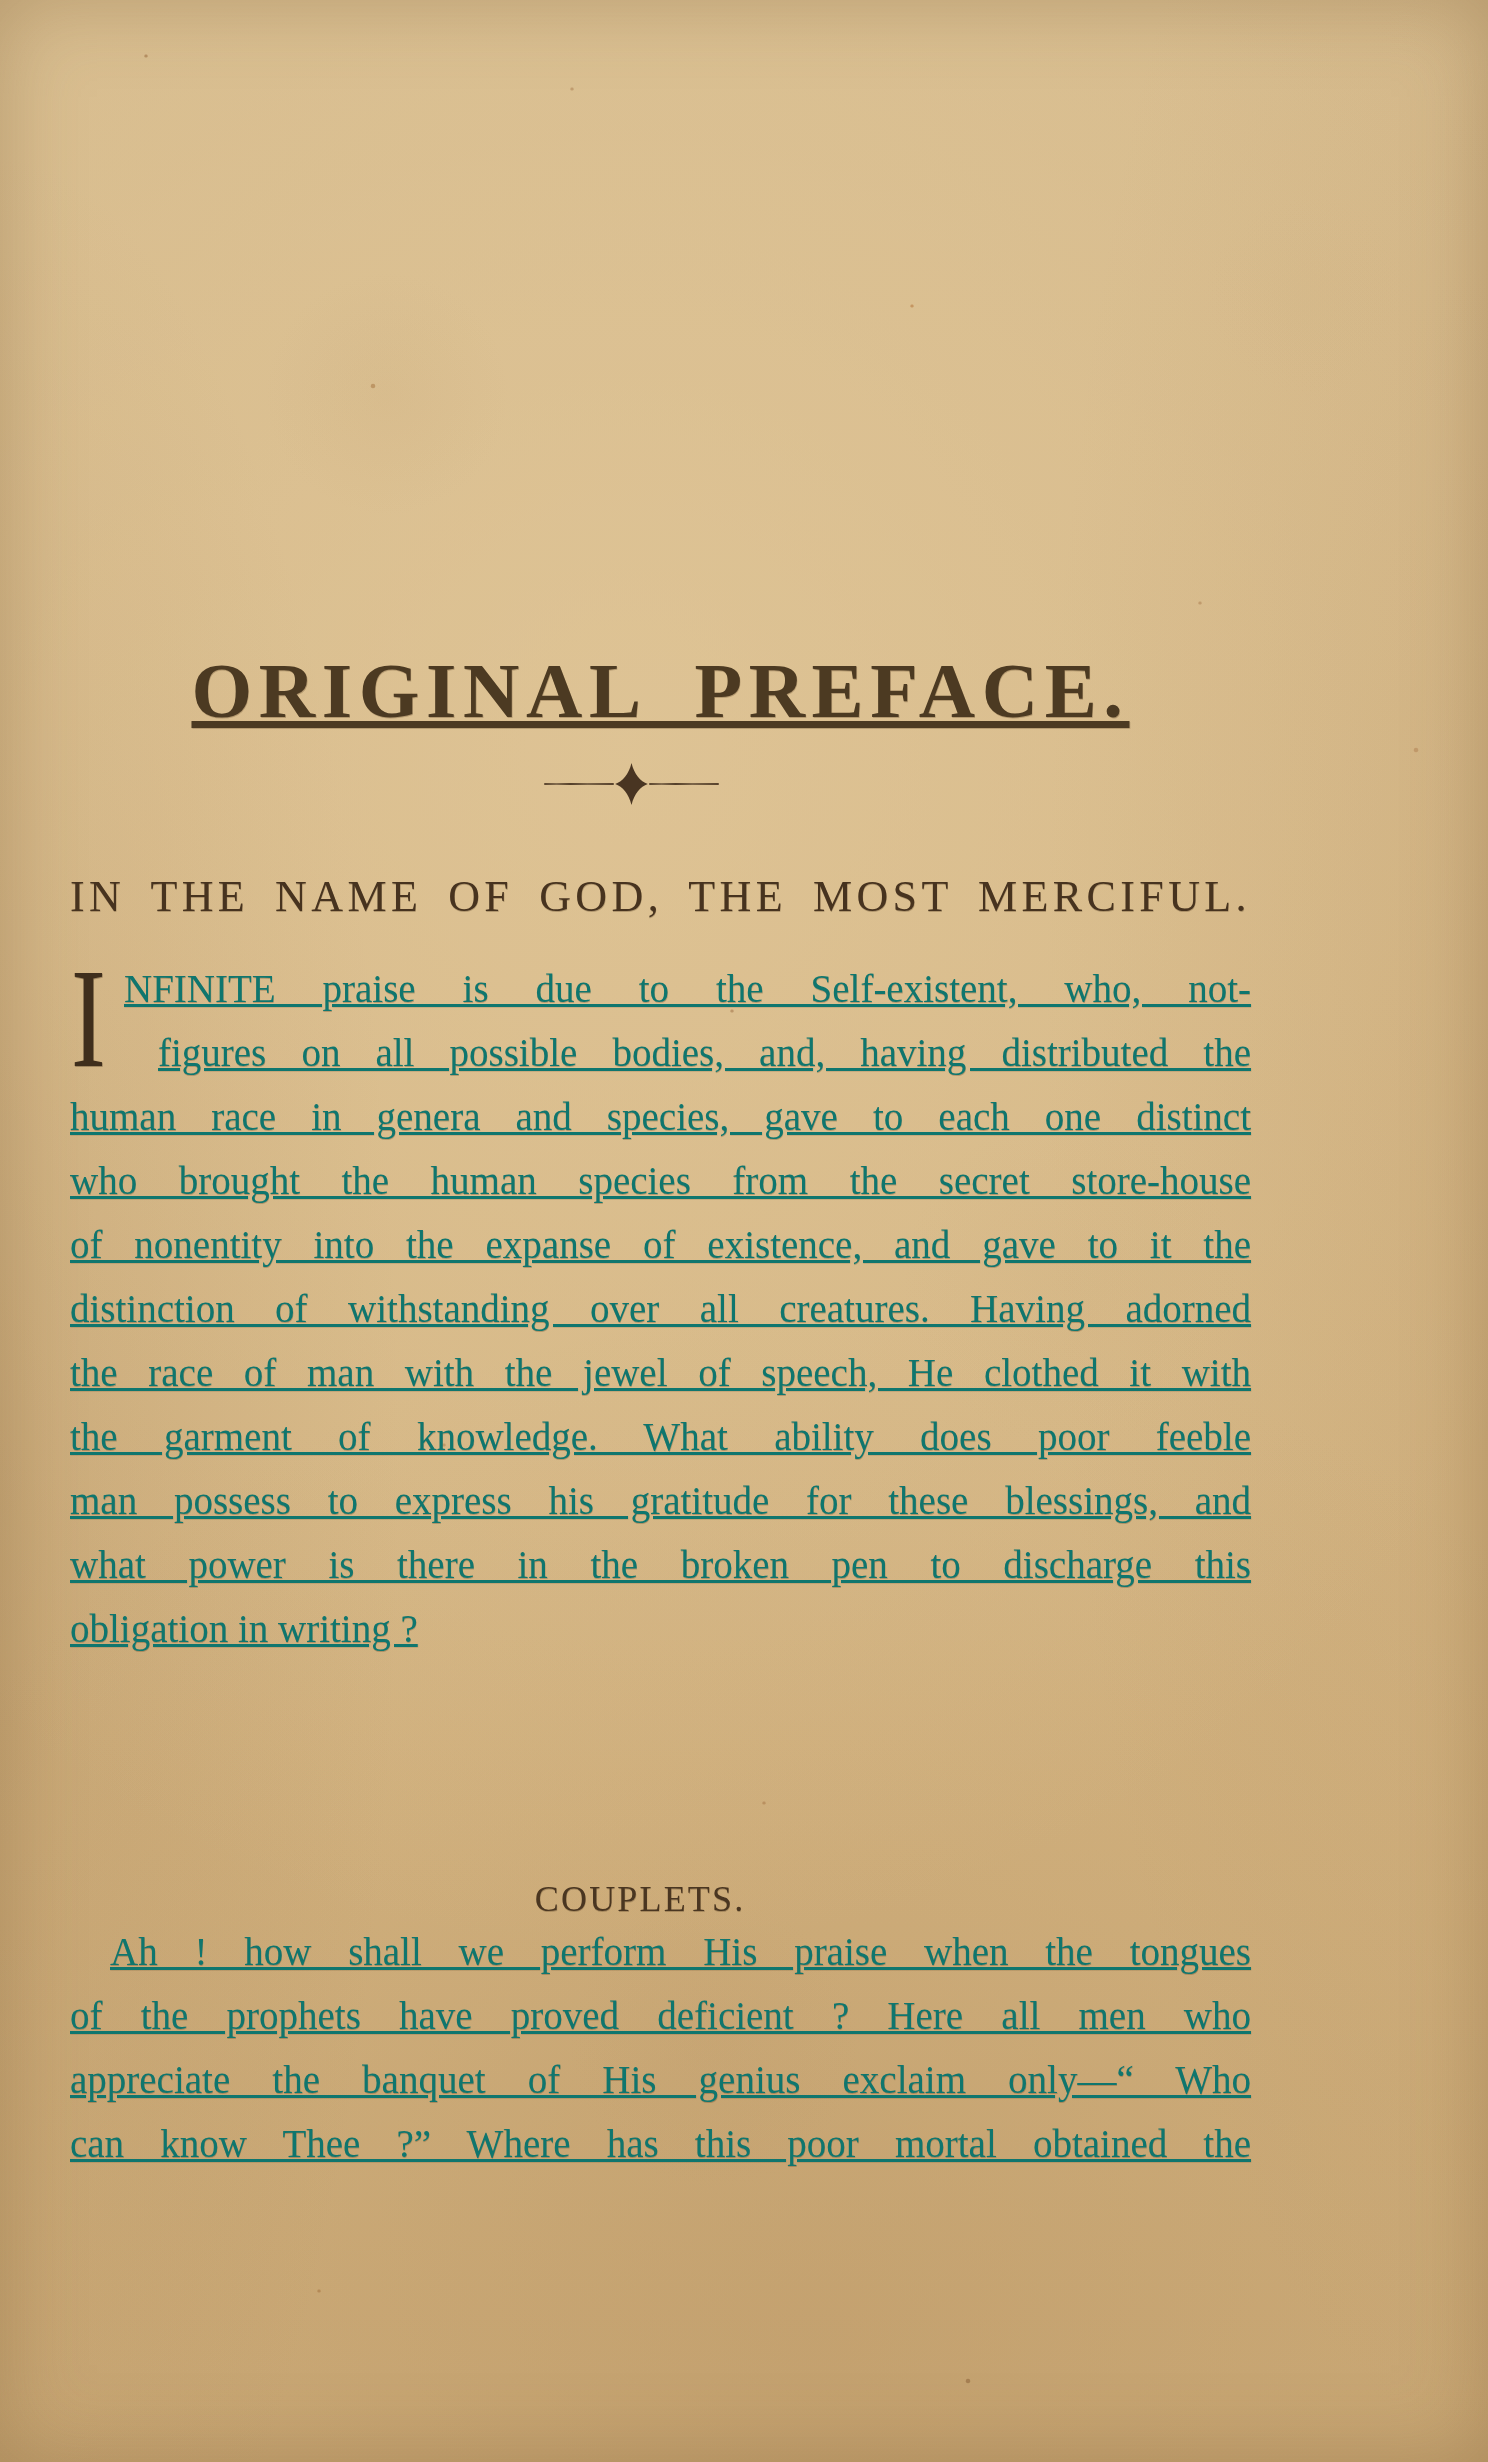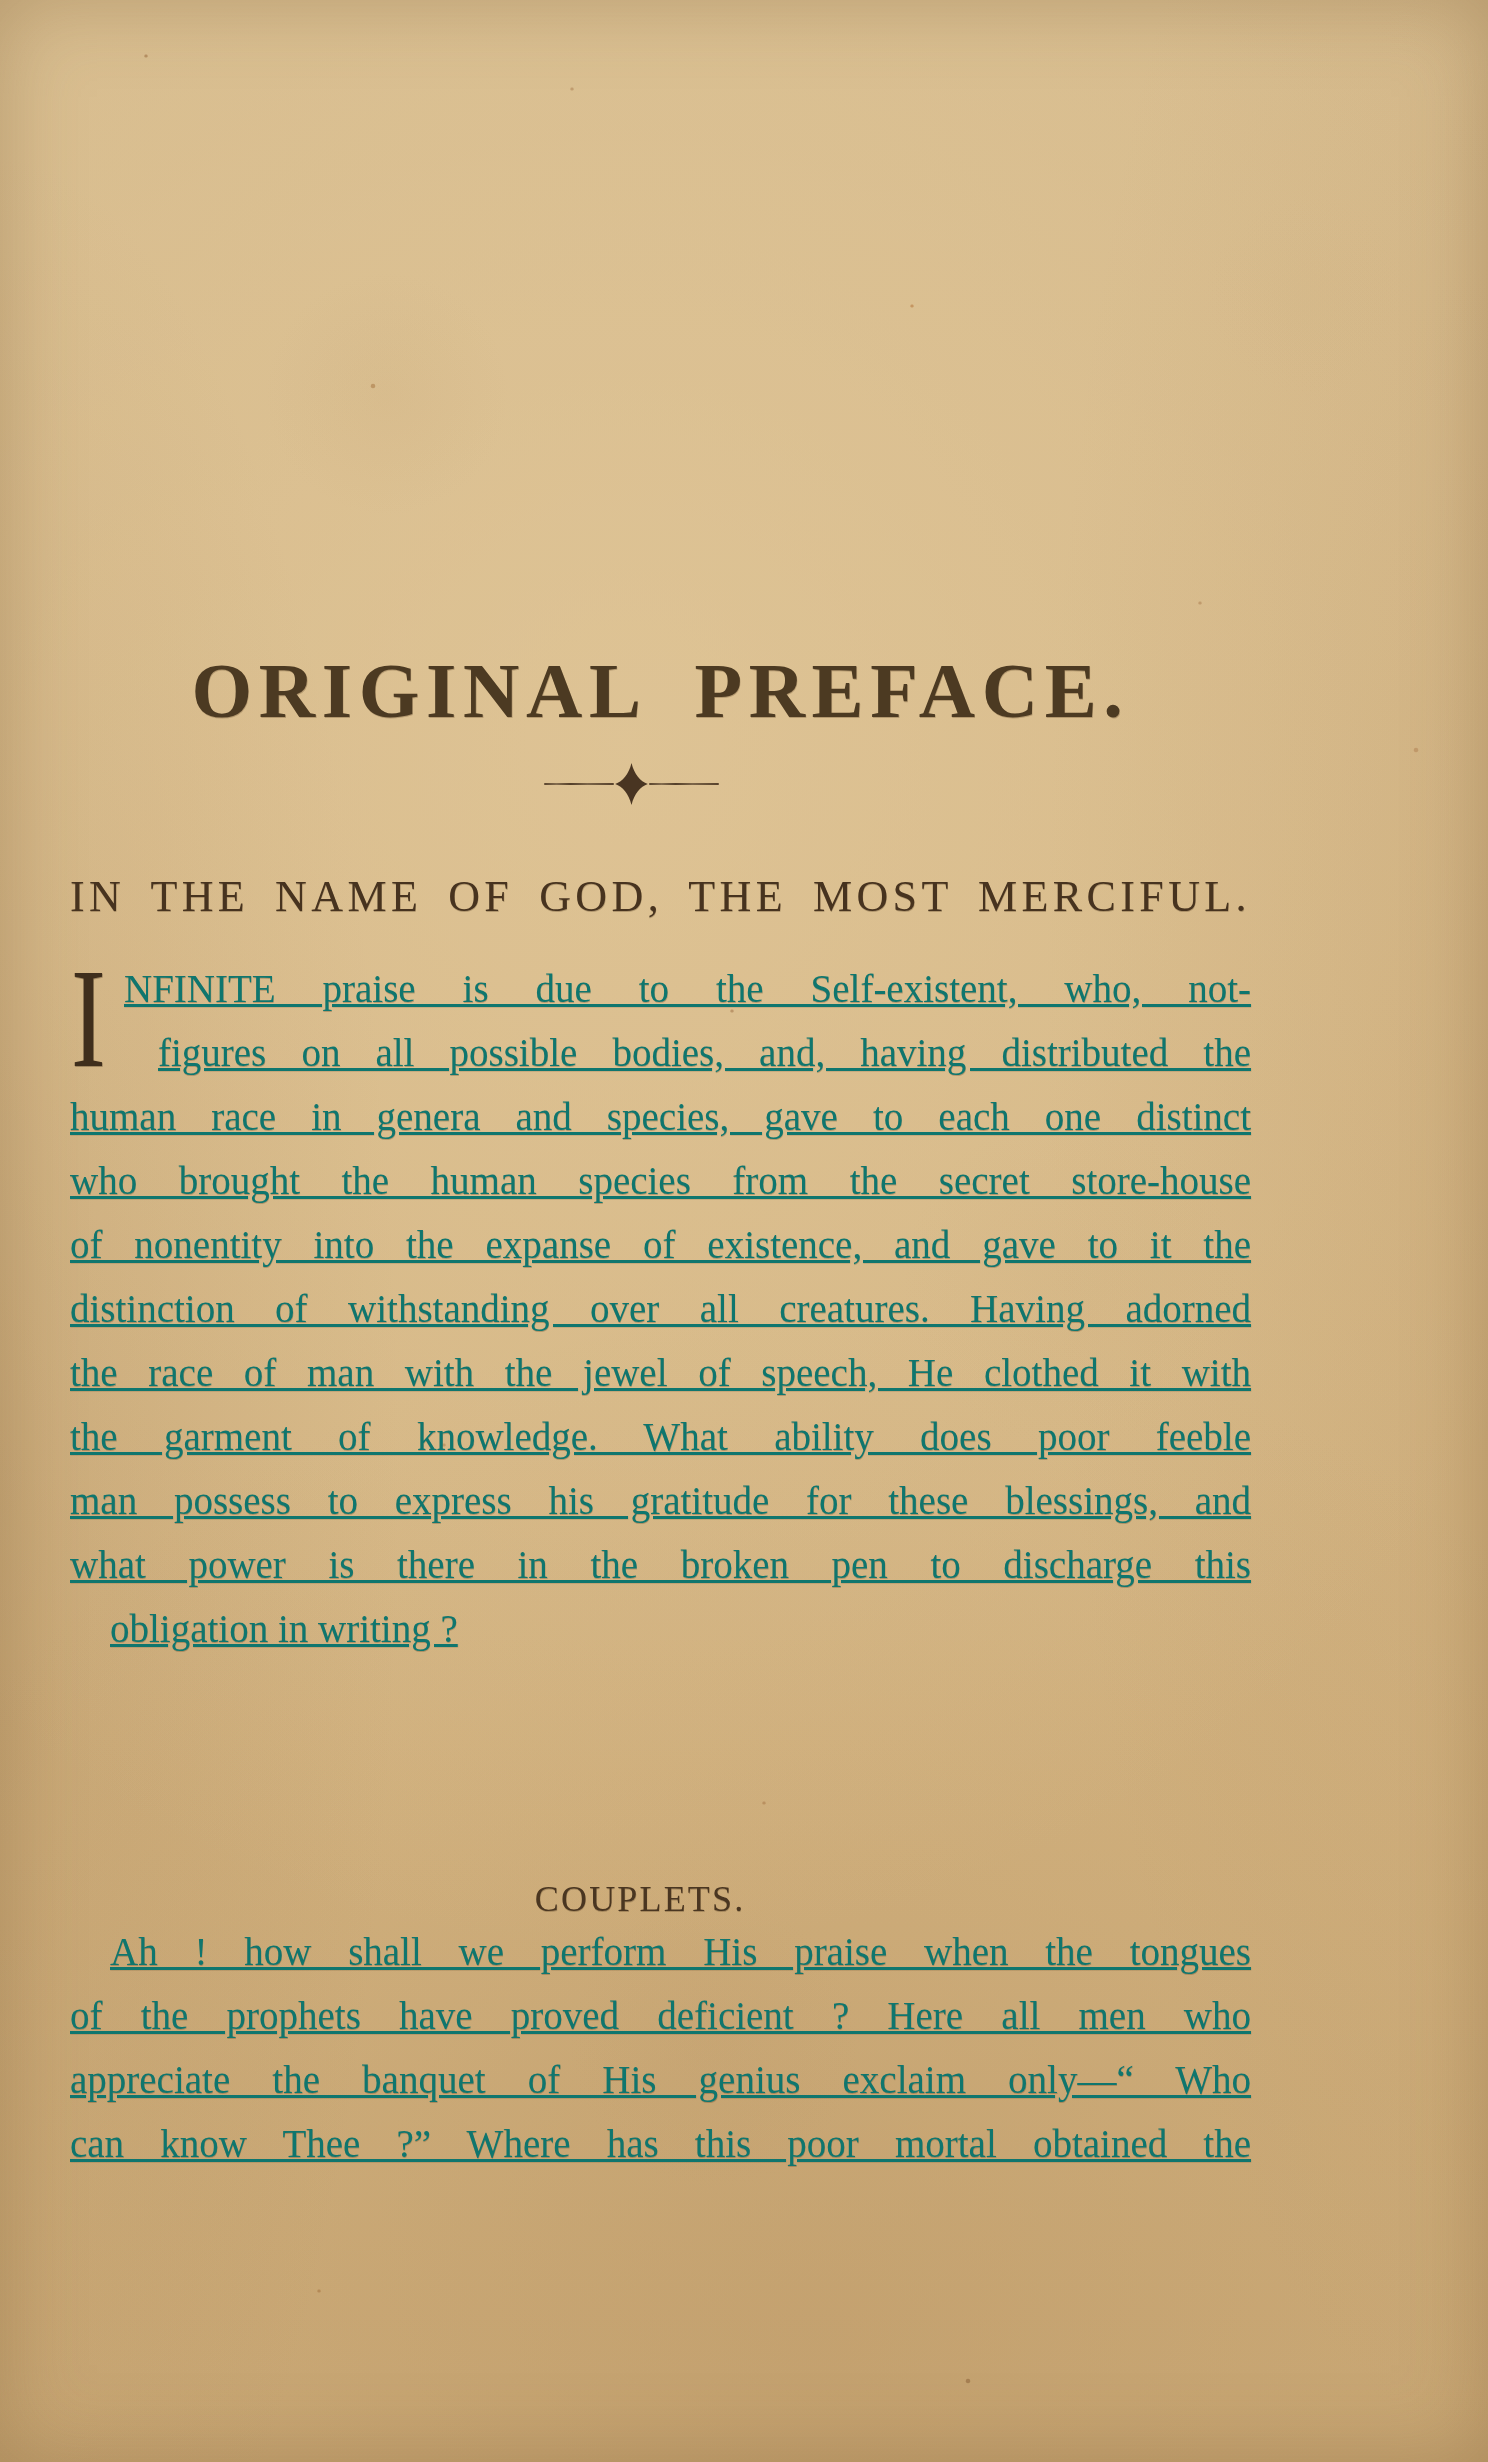--- a/index.html
+++ b/index.html
@@ -47,20 +47,21 @@
       967px 2380px 0 1.2px rgba(120,76,38,.40);
   }
   
   .title{
     position:absolute;left:70px;top:600px;width:1181px;
     text-align:center;
     font-size:78px;line-height:1;
     letter-spacing:.085em;word-spacing:.32em;
     color:#4c3a22;
     text-shadow:0.6px 0.9px 0.6px rgba(90,64,34,.30);
+    text-decoration:underline;
   }
   
   .ornament{
     position:absolute;left:70px;top:762px;width:1181px;height:44px;
     display:flex;align-items:center;justify-content:center;
     transform:translateX(-29px);
   }
   .rule{
     width:70px;height:2.9px;border-radius:1.2px;
     background:linear-gradient(90deg, rgba(72,51,32,.88) 0%, rgba(72,51,32,.60) 18%, rgba(72,51,32,.92) 38%, rgba(72,51,32,.65) 62%, rgba(72,51,32,.90) 100%);
@@ -84,21 +85,21 @@
   }
   .para .line{
     height:64px;line-height:64px;
     text-align:justify;text-align-last:justify;
     white-space:nowrap;
   }
   .para1{top:957px;}
   .para1 .line{white-space:normal;}
   .para1 .line:nth-child(1){padding-left:54px;}
   .para1 .line:nth-child(2){padding-left:88px;}
-  .para1 .line:last-child{text-align:left;text-align-last:left;margin-left:40px;}
+  .para1 .line:last-child{text-align:left;text-align-last:left;}
   .para2{top:1920px;}
   .para2 .line:first-child{text-indent:40px;}
   .dropcap-wrap{position:absolute;left:70px;top:957px;width:1181px;height:0.6px;}
   .dropcap{
     position:absolute;left:1.2px;top:-9.3px;
     font-size:141px;line-height:1;
     color:#3f2e1c;
     transform:scaleX(.74);transform-origin:left top;
     text-shadow:0.6px 1.2px 0.6px rgba(70,48,26,.35);
   }

